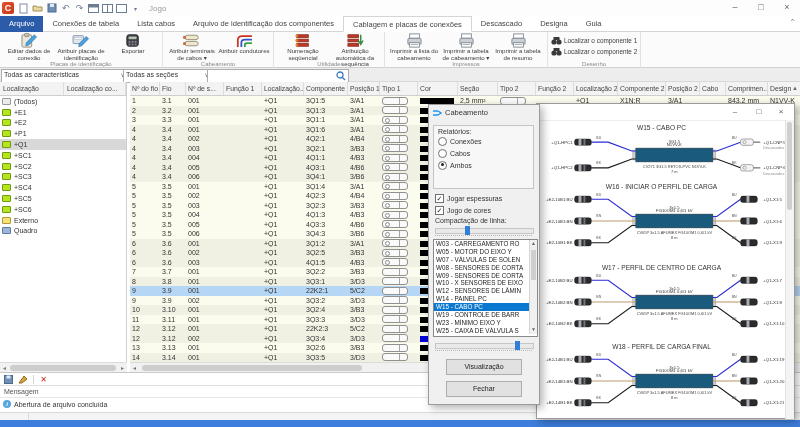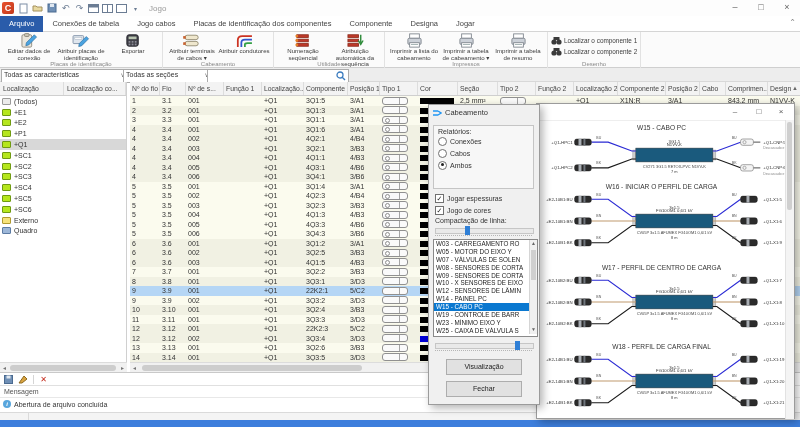--- a/index.html
+++ b/index.html
@@ -140,25 +140,26 @@
     <div class="qat" style="font-size:6px;">▾</div>
     <div id="wintitle">Jogo</div>
     <div class="winctl" style="right:52px;">–</div>
     <div class="winctl" style="right:26px;">□</div>
     <div class="winctl" style="right:0;">×</div>
   </div>
 
   <div id="tabrow" class="abs">
       <div class="tab file">Arquivo</div>
       <div class="tab">Conexões de tabela</div>
-      <div class="tab">Jogo cabos</div>
-      <div class="tab">Placas de identificação dos componentes</div>
-      <div class="tab">Componente</div>
+      <div class="tab">Lista cabos</div>
+      <div class="tab">Arquivo de identificação dos componentes</div>
+      <div class="tab active">Cablagem e placas de conexões</div>
+      <div class="tab">Descascado</div>
       <div class="tab">Designa</div>
-      <div class="tab">Jogar</div>
+      <div class="tab">Guia</div>
     </div>
   <div id="ribboncollapse">⌃</div>
 
   <div id="ribbon" class="abs">
       <div class="rgroup">
         <div class="rbtn">
           <div class="ric">
             <svg width="20" height="15" viewBox="0 0 22 17">
               <rect x="3" y="2" width="11" height="14" rx="1.5" fill="#eae6dc" stroke="#8a8578"></rect>
               <rect x="6" y="0.5" width="5" height="3.5" rx="1" fill="#c9c4b4" stroke="#8a8578"></rect>

